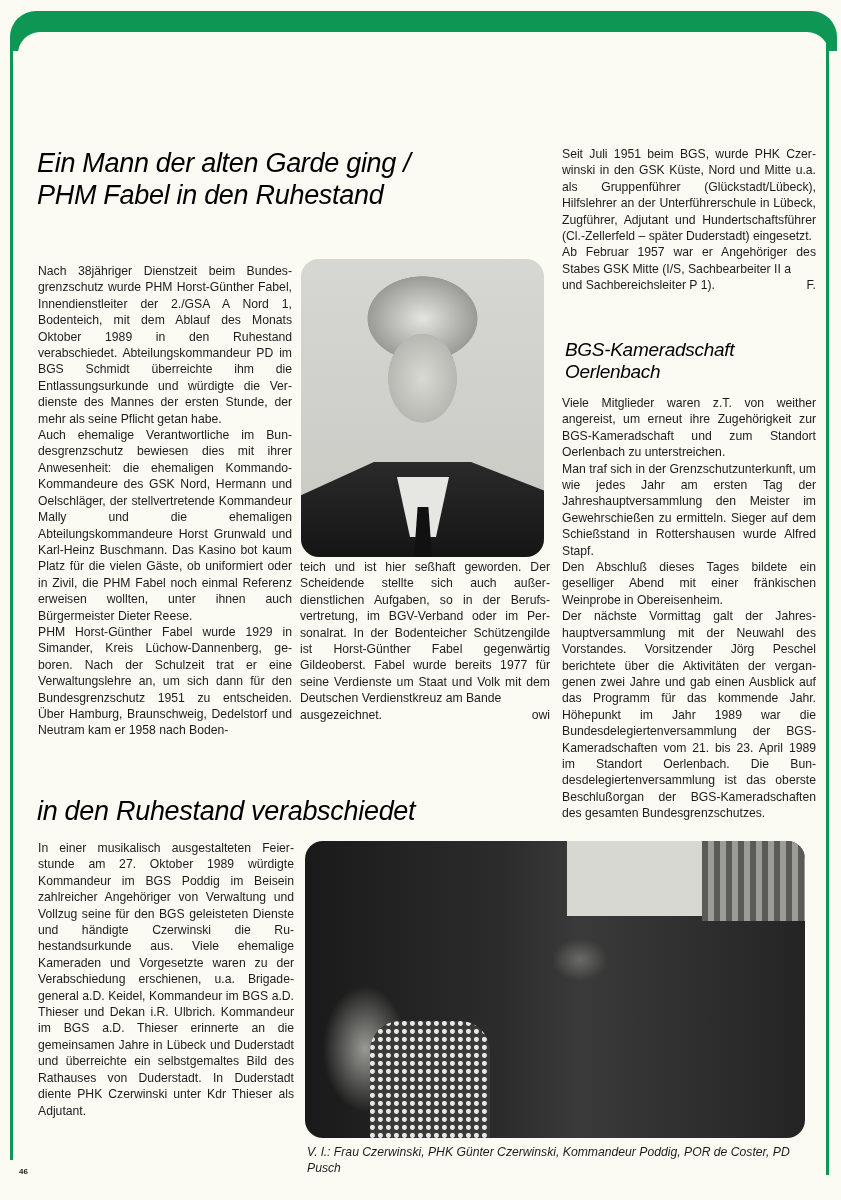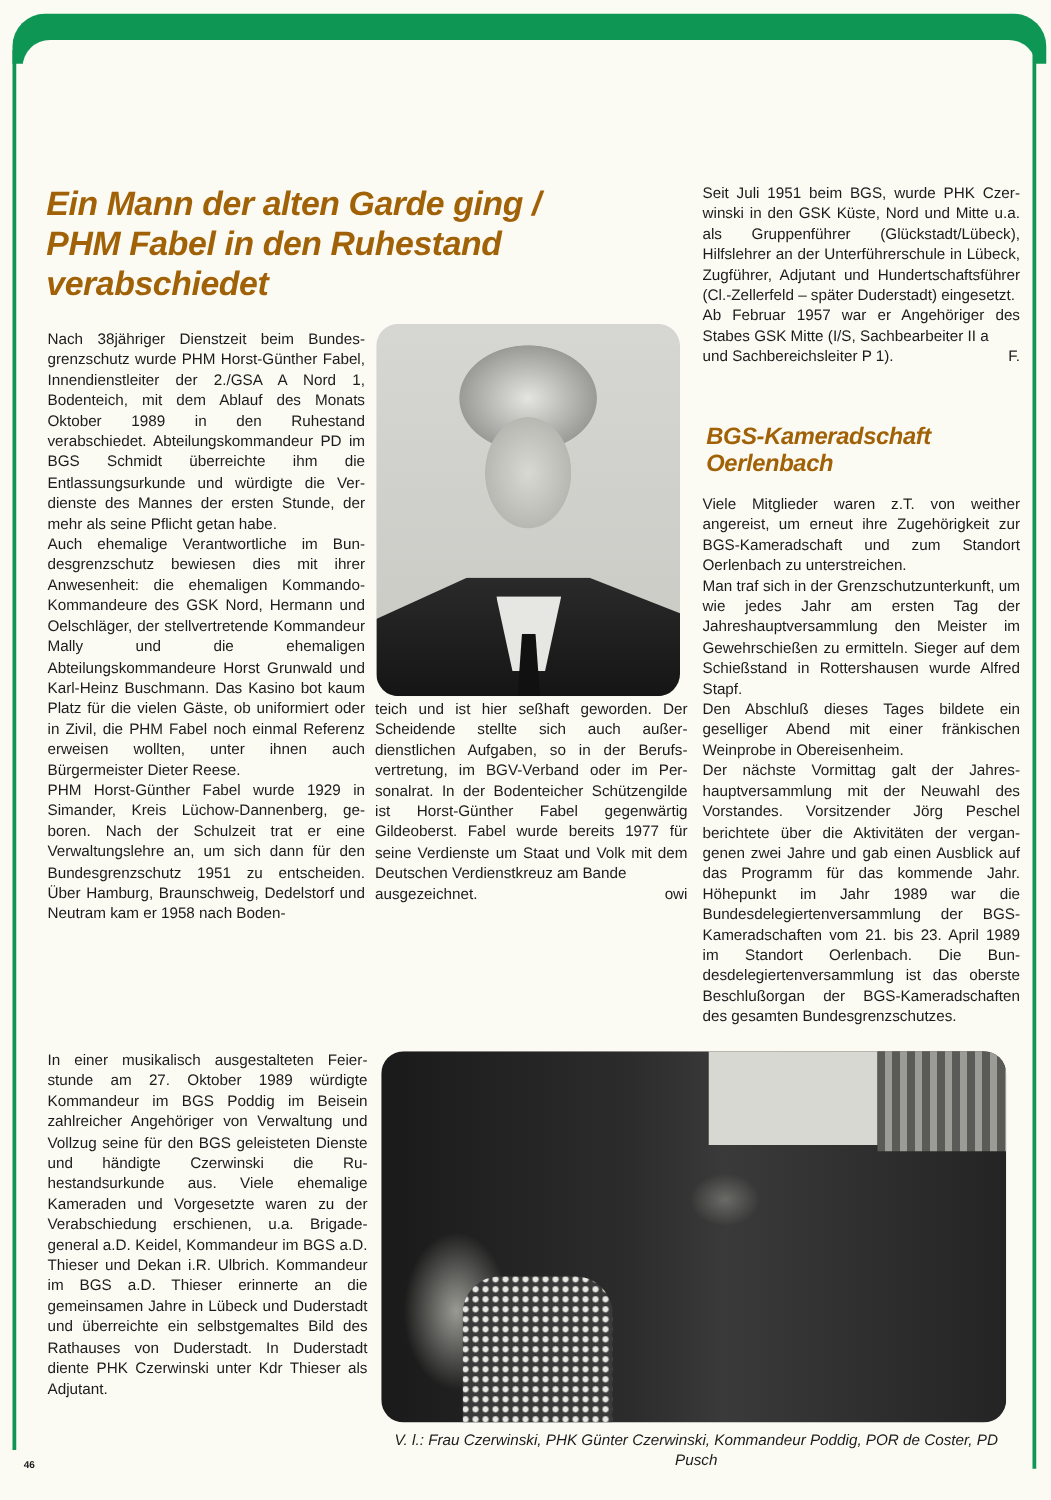--- a/index.html
+++ b/index.html
@@ -18,21 +18,21 @@
     position:absolute; left:18px; top:32px; width:811px; height:60px;
     background:#fbfaf3; border-radius:22px 22px 0 0;
   }
   .frame-left {
     position:absolute; left:10px; top:40px; width:3px; height:1120px; background:#0e9655;
   }
   .frame-right {
     position:absolute; left:826px; top:40px; width:3px; height:1135px; background:#0e9655;
   }
   .headline {
-    position:absolute; font-weight:bold; font-style:italic; color:#a16207;
+    position:absolute; font-weight:normal; font-style:italic; color:#000000;
     letter-spacing:-0.3px; margin:0;
   }
   .h1 { left:37px; top:147px; font-size:27px; line-height:32px; width:500px; }
   .h2 { left:37px; top:763px; font-size:27px; line-height:32px; width:520px; }
   .h3 { left:565px; top:339px; font-size:19px; line-height:22px; width:250px; }
   .col {
     position:absolute; font-size:12.2px; line-height:16.4px; text-align:justify;
     margin:0; hyphens:manual;
   }
   .col p { margin:0; text-align:justify; }
@@ -79,38 +79,37 @@
     position:absolute; left:397px; top:0; width:103px; height:80px;
     background:repeating-linear-gradient(90deg,#5a5a56 0 6px,#9c9c96 6px 12px);
   }
   .group .woman {
     position:absolute; left:65px; top:180px; width:120px; height:117px;
     background:radial-gradient(circle at 30% 30%, #e8e8e4 0 2px, #3a3a3a 3px) 0 0/8px 8px;
     border-radius:30px 30px 0 0;
   }
   .caption {
     position:absolute; left:307px; top:1144px; width:500px; margin:0;
-    font-size:12.2px; line-height:16px; font-style:italic;text-align:center;
+    font-size:12.2px; line-height:16px; font-style:italic;
   }
   .page-num {
     position:absolute; left:19px; top:1167px; font-size:8px; font-weight:bold;
   }
 </style>
 </head>
 <body>
 
 <div class="frame-top"></div>
 <div class="frame-inner"></div>
 <div class="frame-left"></div>
 <div class="frame-right"></div>
 
 <h1 class="headline h1">
   <span>Ein Mann der alten Garde ging /</span><br>
   <span>PHM Fabel in den Ruhestand</span><br>
-  <span>verabschiedet</span>
 </h1>
 
 <div class="col c1">
   <p>Nach 38jähriger Dienstzeit beim Bundes­grenzschutz wurde PHM Horst-Günther Fabel, Innendienstleiter der 2./GSA A Nord 1, Bodenteich, mit dem Ablauf des Monats Oktober 1989 in den Ruhestand verabschiedet. Abteilungskommandeur PD im BGS Schmidt überreichte ihm die Entlassungsurkunde und würdigte die Ver­dienste des Mannes der ersten Stunde, der mehr als seine Pflicht getan habe.</p>
   <p>Auch ehemalige Verantwortliche im Bun­desgrenzschutz bewiesen dies mit ihrer Anwesenheit: die ehemaligen Kommando-Kommandeure des GSK Nord, Hermann und Oelschläger, der stellvertretende Kommandeur Mally und die ehemaligen Abteilungskommandeure Horst Grunwald und Karl-Heinz Buschmann. Das Kasino bot kaum Platz für die vielen Gäste, ob uniformiert oder in Zivil, die PHM Fabel noch einmal Referenz erweisen wollten, unter ihnen auch Bürgermeister Dieter Reese.</p>
   <p>PHM Horst-Günther Fabel wurde 1929 in Simander, Kreis Lüchow-Dannenberg, ge­boren. Nach der Schulzeit trat er eine Verwaltungslehre an, um sich dann für den Bundesgrenzschutz 1951 zu entscheiden. Über Hamburg, Braunschweig, Dedelstorf und Neutram kam er 1958 nach Boden-</p>
 </div>
 
 <div class="photo portrait" title="Portrait of PHM Horst-Günther Fabel in uniform">
   <div class="uniform"></div>
@@ -142,20 +141,21 @@
 
 <div class="col c4">
   <p>Viele Mitglieder waren z.T. von weither angereist, um erneut ihre Zugehörigkeit zur BGS-Kameradschaft und zum Stand­ort Oerlenbach zu unterstreichen.</p>
   <p>Man traf sich in der Grenzschutzunter­kunft, um wie jedes Jahr am ersten Tag der Jahreshauptversammlung den Meister im Gewehrschießen zu ermitteln. Sieger auf dem Schießstand in Rottershausen wurde Alfred Stapf.</p>
   <p>Den Abschluß dieses Tages bildete ein geselliger Abend mit einer fränkischen Weinprobe in Obereisenheim.</p>
   <p>Der nächste Vormittag galt der Jahres­hauptversammlung mit der Neuwahl des Vorstandes. Vorsitzender Jörg Peschel berichtete über die Aktivitäten der vergan­genen zwei Jahre und gab einen Ausblick auf das Programm für das kommende Jahr. Höhepunkt im Jahr 1989 war die Bundesdelegiertenversammlung der BGS-Kameradschaften vom 21. bis 23. April 1989 im Standort Oerlenbach. Die Bun­desdelegiertenversammlung ist das ober­ste Beschlußorgan der BGS-Kamerad­schaften des gesamten Bundesgrenz­schutzes.</p>
 </div>
 
 <h1 class="headline h2">
   <br>
+  <span>in den Ruhestand verabschiedet</span>
 </h1>
 
 <div class="col c5">
   <p>In einer musikalisch ausgestalteten Feier­stunde am 27. Oktober 1989 würdigte Kommandeur im BGS Poddig im Beisein zahlreicher Angehöriger von Verwaltung und Vollzug seine für den BGS geleisteten Dienste und händigte Czerwinski die Ru­hestandsurkunde aus. Viele ehemalige Kameraden und Vorgesetzte waren zu der Verabschiedung erschienen, u.a. Brigade­general a.D. Keidel, Kommandeur im BGS a.D. Thieser und Dekan i.R. Ulbrich. Kom­mandeur im BGS a.D. Thieser erinnerte an die gemeinsamen Jahre in Lübeck und Duderstadt und überreichte ein selbstge­maltes Bild des Rathauses von Duder­stadt. In Duderstadt diente PHK Czer­winski unter Kdr Thieser als Adjutant.</p>
 </div>
 
 <div class="photo group" title="Group photo of ceremony attendees seated">
   <div class="window"></div>
   <div class="curtain"></div>
   <div class="woman"></div>

